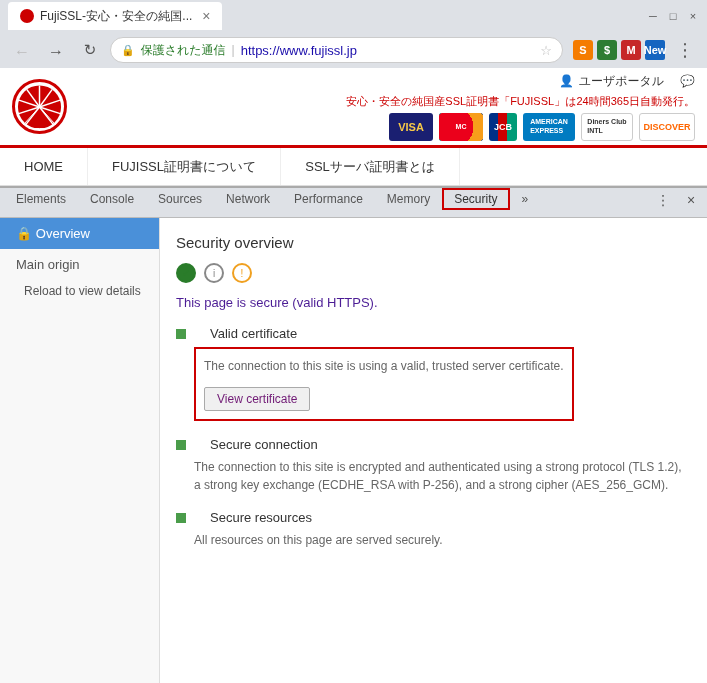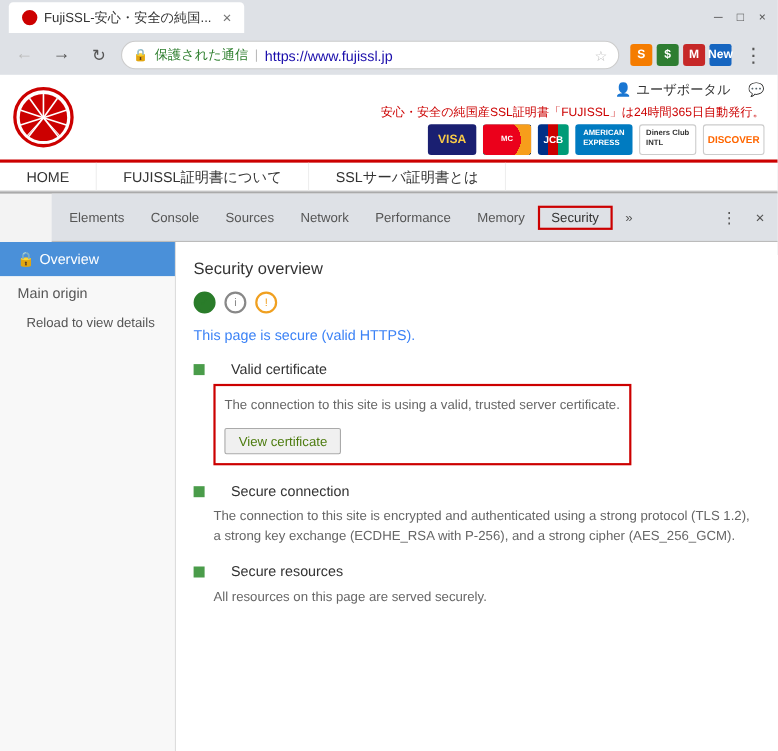--- a/index.html
+++ b/index.html
@@ -52,57 +52,57 @@
     .payment-icons { display: flex; gap: 6px; align-items: center; }
     .pay-icon { height: 28px; border-radius: 3px; display: flex; align-items: center; justify-content: center; font-size: 9px; font-weight: bold; padding: 0 5px; }
     .visa-icon { background: #1a1f71; color: #f7c948; font-size: 11px; font-weight: 900; width: 44px; }
     .mc-icon { background: #252525; color: white; width: 44px; position: relative; overflow: hidden; }
     .jcb-icon { background: linear-gradient(to right, #003087 33%, #cc0000 33% 66%, #009b77 66%); color: white; font-weight: 700; width: 28px; }
     .amex-icon { background: #007bc1; color: white; font-size: 7px; width: 52px; }
     .diners-icon { background: white; border: 1px solid #ccc; color: #333; font-size: 8px; width: 52px; }
     .discover-icon { background: white; border: 1px solid #ccc; color: #f60; font-size: 9px; width: 56px; }
 
     
-    .nav-menu { background: white; display: flex; align-items: center; height: 26px; border-bottom: 1px solid #ddd; }
+    .nav-menu { background: white; display: flex; align-items: center; height: 38px; border-bottom: 1px solid #ddd; }
     .nav-item { padding: 0 24px; height: 100%; display: flex; align-items: center; font-size: 13px; color: #333; cursor: pointer; border-right: 1px solid #eee; }
     .nav-item.last { margin-left: auto; border-right: none; }
 
     
     .devtools { flex: 1; display: flex; flex-direction: column; background: #f3f3f3; border-top: 2px solid #aaa; }
-    .devtools-tabs { background: #dee1e6; height: 44px; display: flex; align-items: center; padding: 0 4px; border-bottom: 1px solid #bbb; margin-left: 47px; }
+    .devtools-tabs { background: #dee1e6; height: 30px; display: flex; align-items: flex-start; padding: 0 4px; border-bottom: 1px solid #bbb; }
     .devtools-tab { padding: 4px 12px; font-size: 12px; color: #555; cursor: pointer; white-space: nowrap; }
     .devtools-more { margin-left: auto; display: flex; gap: 4px; }
     .devtools-icon-btn { width: 24px; height: 24px; display: flex; align-items: center; justify-content: center; color: #555; cursor: pointer; font-size: 14px; }
 
     
     .devtools-content { flex: 1; display: flex; overflow: hidden; }
     .devtools-sidebar { width: 160px; background: #f8f8f8; border-right: 1px solid #ddd; padding: 0; }
     .devtools-sidebar-item { padding: 8px 16px; font-size: 13px; cursor: pointer; }
     .devtools-sidebar-item.active { background: #4a90d9; color: white; }
     .devtools-sidebar-section { padding: 8px 16px; font-size: 13px; color: #555; }
     .devtools-sidebar-sub { padding: 4px 16px 4px 24px; font-size: 12px; color: #555; cursor: pointer; }
 
     
     .devtools-main { flex: 1; padding: 16px; overflow-y: auto; background: white; }
     .security-title { font-size: 15px; color: #333; margin-bottom: 12px; font-weight: normal; }
     .security-icons-row { display: flex; gap: 8px; margin-bottom: 12px; }
     .sec-icon-circle { width: 20px; height: 20px; border-radius: 50%; border: 2px solid; display: flex; align-items: center; justify-content: center; font-size: 10px; cursor: pointer; }
     .sec-icon-green { border-color: #2a7c2a; color: #2a7c2a; background: #2a7c2a; }
     .sec-icon-info { border-color: #888; color: #888; }
     .sec-icon-warn { border-color: #f0a020; color: #f0a020; }
-    .secure-status { color: #3b82f6; font-size: 13px; margin-bottom: 16px; }
+    .secure-status { color: #4c1d95; font-size: 13px; margin-bottom: 16px; }
 
     .security-section { margin-bottom: 16px; }
     .section-header { display: flex; align-items: flex-start; gap: 24px; margin-bottom: 6px; }
     .section-dot { width: 10px; height: 10px; background: #4a9c4a; margin-top: 3px; flex-shrink: 0; }
     .section-title { font-size: 13px; color: #333; font-weight: normal; }
     .section-body { margin-left: 18px; }
     .section-text { font-size: 12px; color: #666; line-height: 1.5; margin-bottom: 8px; }
 
-    .view-cert-btn { display: inline-block; padding: 4px 12px; border: 1px solid #aaa; background: #f0f0f0; font-size: 12px; color: #4d7c0f; cursor: pointer; border-radius: 2px; margin-top: 4px; }
+    .view-cert-btn { display: inline-block; padding: 4px 12px; border: 1px solid #aaa; background: #f0f0f0; font-size: 12px; color: #701a75; cursor: pointer; border-radius: 2px; margin-top: 4px; }
 
     
     .devtools-main::-webkit-scrollbar { width: 8px; }
     .devtools-main::-webkit-scrollbar-track { background: #f0f0f0; }
     .devtools-main::-webkit-scrollbar-thumb { background: #bbb; border-radius: 4px; }
 
     .tab-highlighted-border { border: 2px solid #cc0000 !important; padding: 2px 10px !important; }
   </style>
 </head>
 <body>

